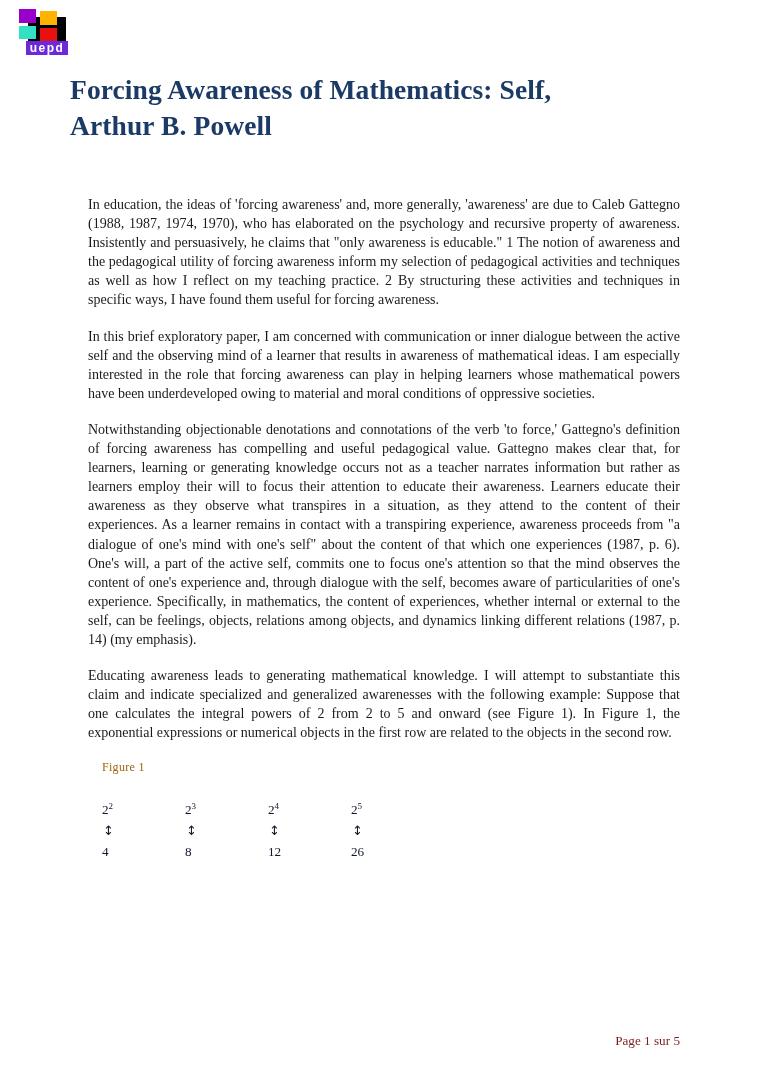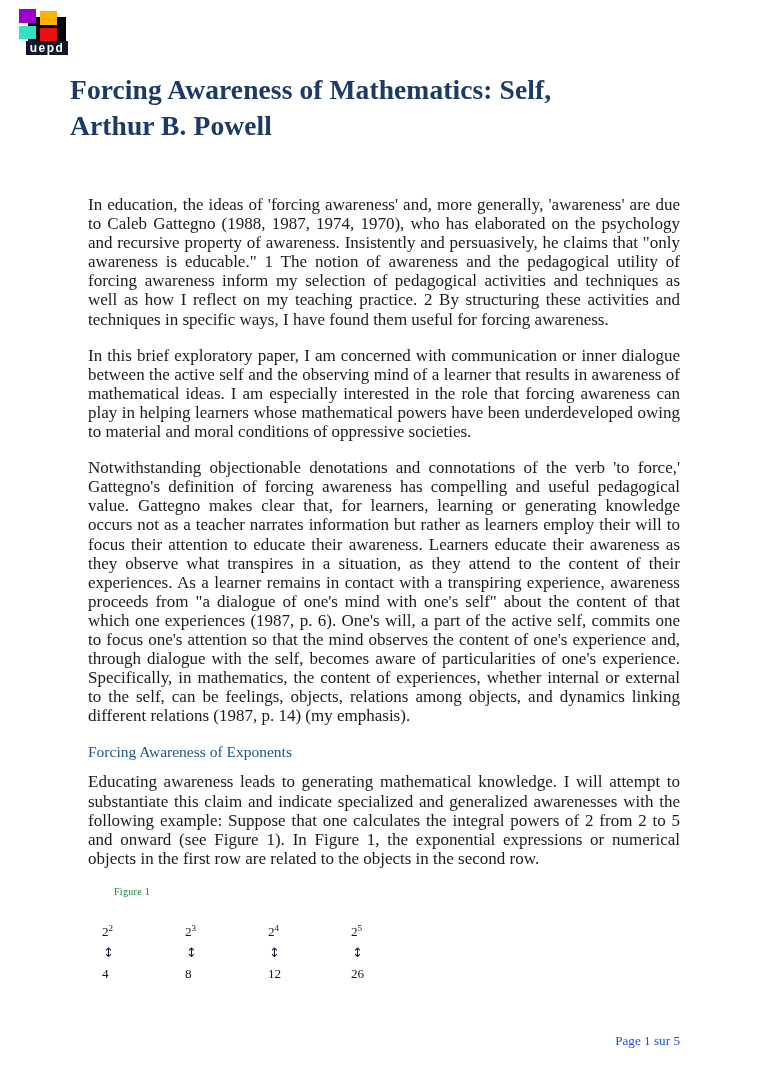--- a/index.html
+++ b/index.html
@@ -51,21 +51,21 @@
   .sq-purple { left: 0px;  top: 0px;  background: #9900cc; width: 17px; height: 14px;}
   .sq-orange { left: 21px; top: 2px;  background: #ffb300; width: 17px; height: 14px;}
   .sq-teal   { left: 0px;  top: 17px; background: #33e0c4; width: 17px; height: 13px;}
   .sq-red    { left: 21px; top: 19px; background: #e81010; width: 17px; height: 14px;}
   .logo-word {
     position: absolute;
     left: 7px;
     top: 32px;
     width: 42px;
     height: 14px;
-    background: #0f172a;
+    background: #6d28d9;
     color: #ffffff;
     font-family: "Liberation Sans", sans-serif;
     font-weight: bold;
     font-size: 12px;
     letter-spacing: 1.5px;
     line-height: 14px;
     text-align: center;
   }
 
   .header-url {
@@ -94,21 +94,21 @@
     margin-top: 1px;
     display: block;
   }
 
   
   .content {
     margin: 0 88px 0 88px;
   }
   p.body-par {
     text-align: justify;
-    font-size: 17px;
+    font-size: 14px;
     line-height: 19.1px;
     margin: 0 0 17px 0;
     color: #1a1a1a;
     -webkit-hyphens: none;
     hyphens: none;
   }
   p.body-par:first-of-type { margin-top: 0; }
 
   .section-heading {
     color: #20558a;
@@ -120,25 +120,24 @@
   }
 
   .first-par-wrap { padding-top: 52px; }
 
   
   .figure {
     margin: 18px 0 20px 14px;
     font-family: "Liberation Serif", serif;
   }
   .figure-caption {
-    font-size: 10px;
+    font-size: 12px;
     margin-bottom: 24px;
-    color: #15803d;
+    color: #a16207;
     letter-spacing: 0.3px;
-    margin-left: 12px;
   }
   .figure-table {
     border-collapse: collapse;
   }
   .figure-table td {
     width: 82px;
     padding: 0;
     font-size: 13.2px;
     color: #0f172a;
     text-align: left;
@@ -160,21 +159,21 @@
     font-family: "DejaVu Sans", sans-serif;
     font-size: 13px;
   }
 
   
   .footer {
     position: absolute;
     right: 88px;
     bottom: 38px;
     font-size: 13.2px;
-    color: #1d4ed8;
+    color: #7f1d1d;
   }
 </style>
 </head>
 <body>
 
 <div class="page">
 
   <div class="header">
 
     <div class="logo">
@@ -196,21 +195,20 @@
   <div class="content">
 
     <div class="first-par-wrap">
       <p class="body-par">In education, the ideas of 'forcing awareness' and, more generally, 'awareness' are due to Caleb Gattegno (1988, 1987, 1974, 1970), who has elaborated on the psychology and recursive property of awareness. Insistently and persuasively, he claims that "only awareness is educable." 1 The notion of awareness and the pedagogical utility of forcing awareness inform my selection of pedagogical activities and techniques as well as how I reflect on my teaching practice. 2 By structuring these activities and techniques in specific ways, I have found them useful for forcing awareness.</p>
     </div>
 
     <p class="body-par">In this brief exploratory paper, I am concerned with communication or inner dialogue between the active self and the observing mind of a learner that results in awareness of mathematical ideas. I am especially interested in the role that forcing awareness can play in helping learners whose mathematical powers have been underdeveloped owing to material and moral conditions of oppressive societies.</p>
 
     <p class="body-par">Notwithstanding objectionable denotations and connotations of the verb 'to force,' Gattegno's definition of forcing awareness has compelling and useful pedagogical value. Gattegno makes clear that, for learners, learning or generating knowledge occurs not as a teacher narrates information but rather as learners employ their will to focus their attention to educate their awareness. Learners educate their awareness as they observe what transpires in a situation, as they attend to the content of their experiences. As a learner remains in contact with a transpiring experience, awareness proceeds from "a dialogue of one's mind with one's self" about the content of that which one experiences (1987, p. 6). One's will, a part of the active self, commits one to focus one's attention so that the mind observes the content of one's experience and, through dialogue with the self, becomes aware of particularities of one's experience. Specifically, in mathematics, the content of experiences, whether internal or external to the self, can be feelings, objects, relations among objects, and dynamics linking different relations (1987, p. 14) (my emphasis).</p>
 
-    <h2 class="section-heading">Forcing Awareness of Exponents</h2>
 
     <p class="body-par">Educating awareness leads to generating mathematical knowledge. I will attempt to substantiate this claim and indicate specialized and generalized awarenesses with the following example: Suppose that one calculates the integral powers of 2 from 2 to 5 and onward (see Figure 1). In Figure 1, the exponential expressions or numerical objects in the first row are related to the objects in the second row.</p>
 
     <div class="figure">
       <div class="figure-caption">Figure 1</div>
       <table class="figure-table">
         <tbody>
             <tr class="row-exp">
           <td><span>2</span><sup>2</sup></td>
           <td><span>2</span><sup>3</sup></td>

